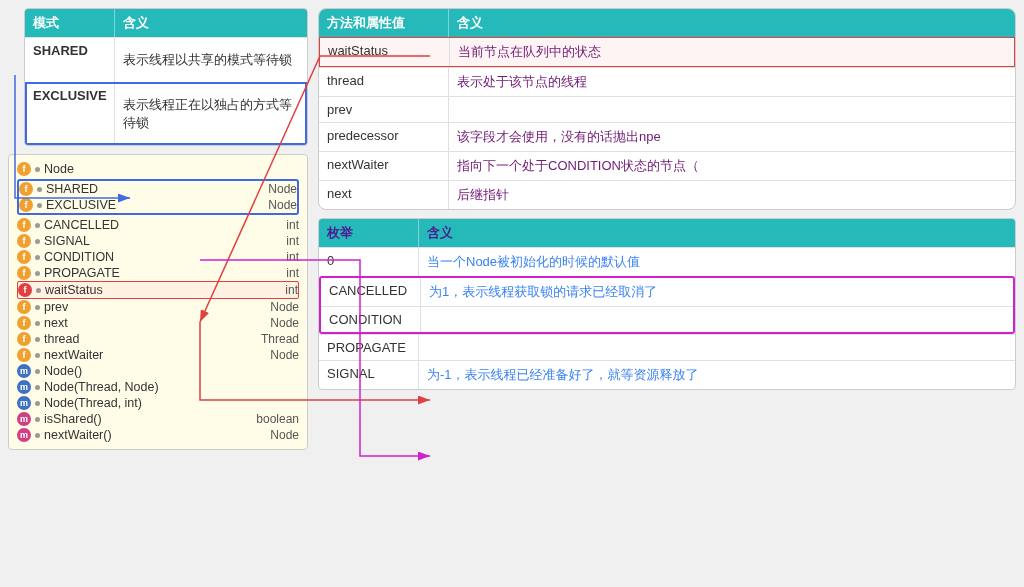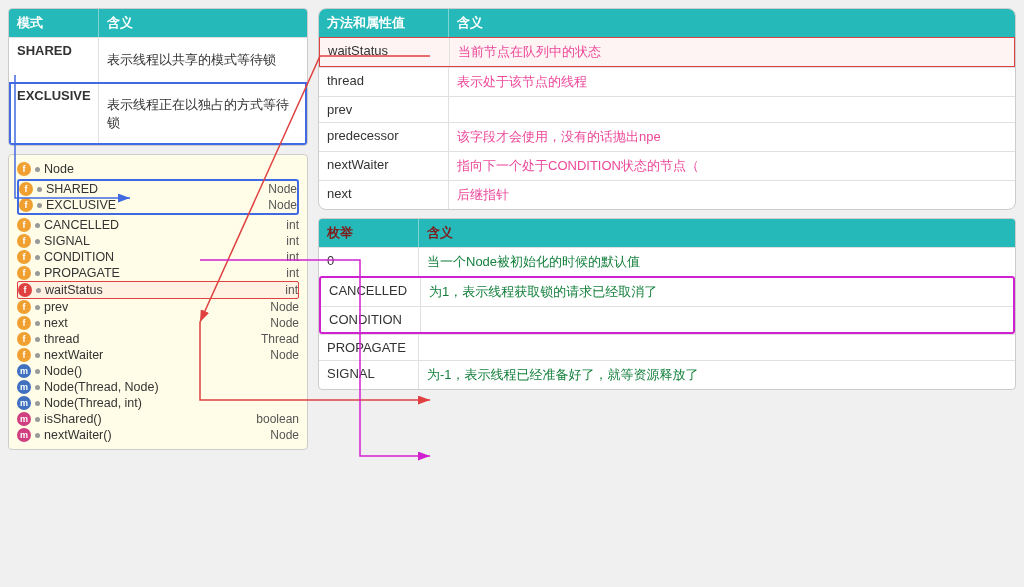--- a/index.html
+++ b/index.html
@@ -30,20 +30,21 @@
       width: 300px;
       flex-shrink: 0;
     }
 
     
     .mode-table {
       background: white;
       border: 1px solid #ccc;
       border-radius: 4px;
       overflow: hidden;
+      margin-left: 16px;
     }
     .mode-table .table-header {
       display: flex;
       background: #26b9b9;
       color: white;
       font-weight: bold;
     }
     .mode-table .table-header .col1 {
       width: 90px;
       padding: 5px 8px;
@@ -176,34 +177,34 @@
     }
     .methods-table .table-row .col1 {
       width: 130px;
       padding: 5px 8px;
       border-right: 1px solid #e0e0e0;
       color: #333;
     }
     .methods-table .table-row .col2 {
       flex: 1;
       padding: 5px 8px;
-      color: #ec4899;
+      color: #701a75;
     }
 
     
     .enum-table {
       background: white;
       border: 1px solid #ccc;
       border-radius: 4px;
       overflow: hidden;
     }
     .enum-table .table-header {
       display: flex;
       background: #26b9b9;
-      color: #7f1d1d;
+      color: #4c1d95;
       font-weight: bold;
     }
     .enum-table .table-header .col1 {
       width: 100px;
       padding: 5px 8px;
       border-right: 1px solid rgba(255,255,255,0.4);
     }
     .enum-table .table-header .col2 {
       flex: 1;
       padding: 5px 8px;
@@ -214,21 +215,21 @@
     }
     .enum-table .table-row .col1 {
       width: 100px;
       padding: 5px 8px;
       border-right: 1px solid #e0e0e0;
       color: #333;
     }
     .enum-table .table-row .col2 {
       flex: 1;
       padding: 5px 8px;
-      color: #15803d;
+      color: #3b82f6;
     }
 
     
     .enum-bordered {
       border: 2px solid #d020d0;
       border-radius: 3px;
       overflow: hidden;
     }
 
     

